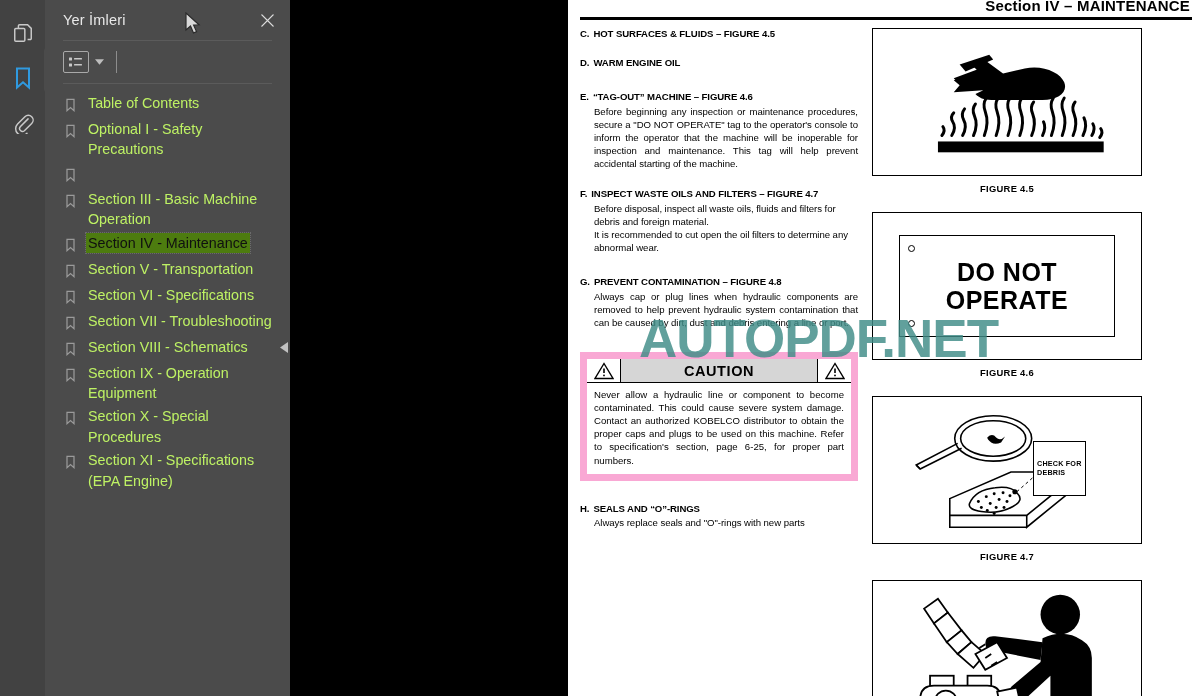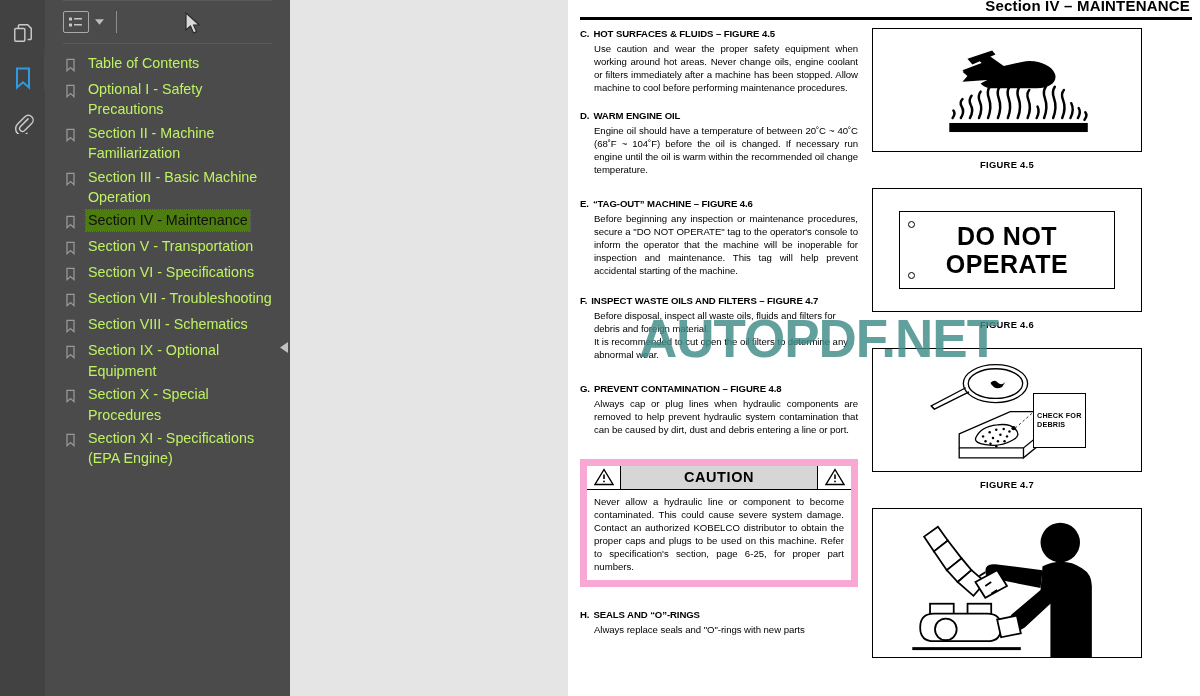--- a/index.html
+++ b/index.html
@@ -97,21 +97,21 @@
     position: absolute; right: 0; top: 322px;
     width: 13px; height: 50px;
     display: flex; align-items: center; justify-content: center;
     background: #4b4b4b;
     cursor: pointer;
   }
 
   
   .viewer {
     flex: 1; height: 696px;
-    background: #e5e5e5;
+    background: #000000;
     position: relative;
     overflow: hidden;
   }
   .page {
     position: absolute;
     left: 278px; top: 0;
     width: 632px; height: 696px;
     background: #ffffff;
     overflow: hidden;
   }
@@ -181,21 +181,21 @@
     font-weight: bold; font-size: 14.5px; letter-spacing: .6px;
   }
   .caution-text {
     padding: 5px 7px 7px 7px; font-size: 9.6px; line-height: 13.1px;
     text-align: justify;
   }
 
   
   .figbox {
     border: 1.6px solid #000;
-    height: 124px;
+    height: 148px;
     position: relative;
     background: #fff;
     overflow: hidden;
   }
   .figcap {
     text-align: center; font-size: 9.4px; font-weight: bold;
     margin: 7px 0 0 0; letter-spacing: .3px;
   }
   .figblock + .figblock { margin-top: 18px; }
 
@@ -254,20 +254,28 @@
       </svg>
     </div>
     <div class="rail-active-marker">
       <svg width="10" height="44" viewBox="0 0 10 44">
           <path d="M0 0 L9 22 L0 44" fill="#4b4b4b"></path>
         </svg>
     </div>
   </div>
 
   <div class="panel">
+    <div class="panel-head">
+      <span class="panel-title">Yer İmleri</span>
+      <span class="panel-close">
+        <svg width="15" height="15" viewBox="0 0 16 16" stroke="#dcdcdc" stroke-width="1.5" stroke-linecap="round">
+          <path d="M2 2 L14 14 M14 2 L2 14"></path>
+        </svg>
+      </span>
+    </div>
     <div class="hr"></div>
 
     <div class="panel-toolbar">
       <span class="tool-list-btn">
         <svg width="16" height="12" viewBox="0 0 16 12" fill="#c9c9c9">
           <rect x="1" y="1.5" width="3" height="3" rx=".5"></rect>
           <rect x="6" y="2" width="8" height="1.6" rx=".6"></rect>
           <rect x="1" y="7.5" width="3" height="3" rx=".5"></rect>
           <rect x="6" y="8" width="8" height="1.6" rx=".6"></rect>
         </svg>
@@ -291,21 +299,20 @@
         <div class="bm-row">
           <span class="bm-icon"><svg width="11" height="14" viewBox="0 0 12 16" fill="none" stroke="#9a9a9a" stroke-width="1.4">
               <path d="M2 1.5h8v13l-4-3.6-4 3.6z"></path>
             </svg></span>
           <span class="bm-label">Optional I - Safety Precautions</span>
         </div>
         <div class="bm-row">
           <span class="bm-icon"><svg width="11" height="14" viewBox="0 0 12 16" fill="none" stroke="#9a9a9a" stroke-width="1.4">
               <path d="M2 1.5h8v13l-4-3.6-4 3.6z"></path>
             </svg></span>
-          <span class="bm-label">Section II - Machine Familiarization</span>
         </div>
         <div class="bm-row">
           <span class="bm-icon"><svg width="11" height="14" viewBox="0 0 12 16" fill="none" stroke="#9a9a9a" stroke-width="1.4">
               <path d="M2 1.5h8v13l-4-3.6-4 3.6z"></path>
             </svg></span>
           <span class="bm-label">Section III - Basic Machine Operation</span>
         </div>
         <div class="bm-row selected">
           <span class="bm-icon"><svg width="11" height="14" viewBox="0 0 12 16" fill="none" stroke="#9a9a9a" stroke-width="1.4">
               <path d="M2 1.5h8v13l-4-3.6-4 3.6z"></path>
@@ -333,21 +340,21 @@
         <div class="bm-row">
           <span class="bm-icon"><svg width="11" height="14" viewBox="0 0 12 16" fill="none" stroke="#9a9a9a" stroke-width="1.4">
               <path d="M2 1.5h8v13l-4-3.6-4 3.6z"></path>
             </svg></span>
           <span class="bm-label">Section VIII - Schematics</span>
         </div>
         <div class="bm-row">
           <span class="bm-icon"><svg width="11" height="14" viewBox="0 0 12 16" fill="none" stroke="#9a9a9a" stroke-width="1.4">
               <path d="M2 1.5h8v13l-4-3.6-4 3.6z"></path>
             </svg></span>
-          <span class="bm-label">Section IX - Optional Equipment</span>
+          <span class="bm-label">Section IX - Operation Equipment</span>
         </div>
         <div class="bm-row">
           <span class="bm-icon"><svg width="11" height="14" viewBox="0 0 12 16" fill="none" stroke="#9a9a9a" stroke-width="1.4">
               <path d="M2 1.5h8v13l-4-3.6-4 3.6z"></path>
             </svg></span>
           <span class="bm-label">Section X - Special Procedures</span>
         </div>
         <div class="bm-row">
           <span class="bm-icon"><svg width="11" height="14" viewBox="0 0 12 16" fill="none" stroke="#9a9a9a" stroke-width="1.4">
               <path d="M2 1.5h8v13l-4-3.6-4 3.6z"></path>
@@ -372,29 +379,27 @@
 
         <div class="cols">
 
           <div class="col-left">
 
             <div class="sec">
               <div class="sec-head">
                 <span class="ltr">C.</span>
                 <span>HOT SURFACES &amp; FLUIDS – FIGURE 4.5</span>
               </div>
-              <div class="sec-body">Use caution and wear the proper safety equipment when working around hot areas. Never change oils, engine coolant or filters immediately after a machine has been stopped. Allow machine to cool before performing maintenance procedures.</div>
             </div>
 
             <div class="sec">
               <div class="sec-head">
                 <span class="ltr">D.</span>
                 <span>WARM ENGINE OIL</span>
               </div>
-              <div class="sec-body">Engine oil should have a temperature of between 20˚C ~ 40˚C (68˚F ~ 104˚F) before the oil is changed. If necessary run engine until the oil is warm within the recommended oil change temperature.</div>
             </div>
 
             <div class="sec" style="margin-top:22px">
               <div class="sec-head">
                 <span class="ltr">E.</span>
                 <span>“TAG-OUT” MACHINE – FIGURE 4.6</span>
               </div>
               <div class="sec-body">Before beginning any inspection or maintenance procedures, secure a "DO NOT OPERATE" tag to the operator's console to inform the operator that the machine will be inoperable for inspection and maintenance. This tag will help prevent accidental starting of the machine.</div>
             </div>
 

